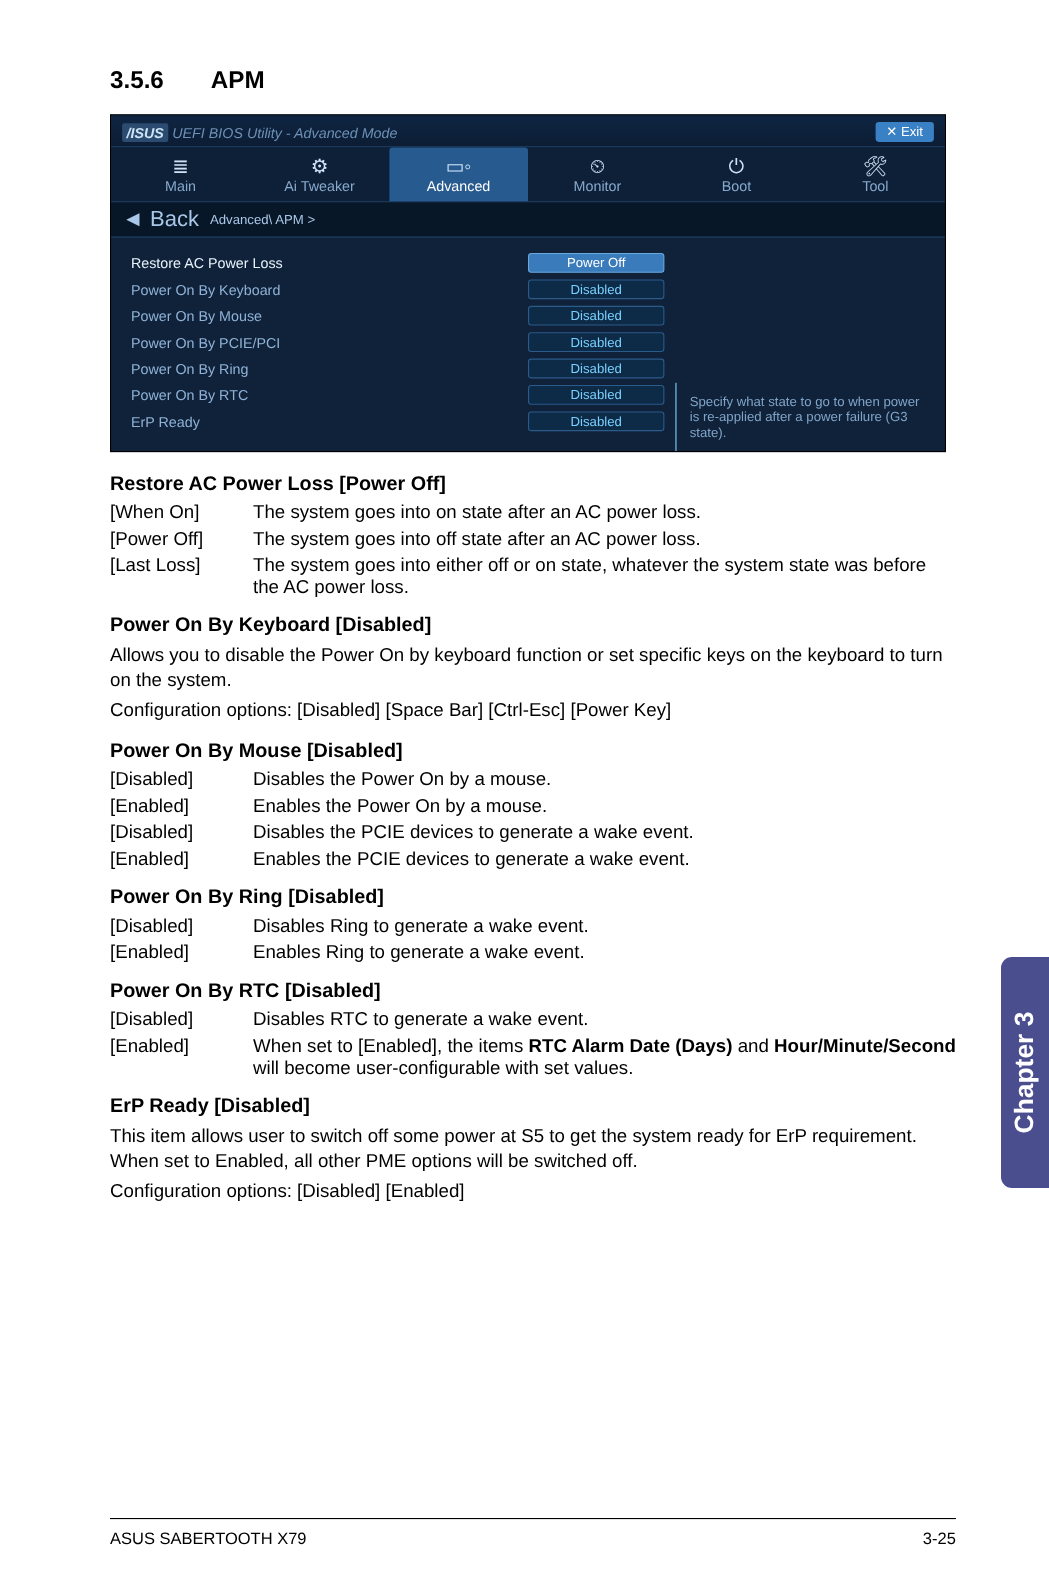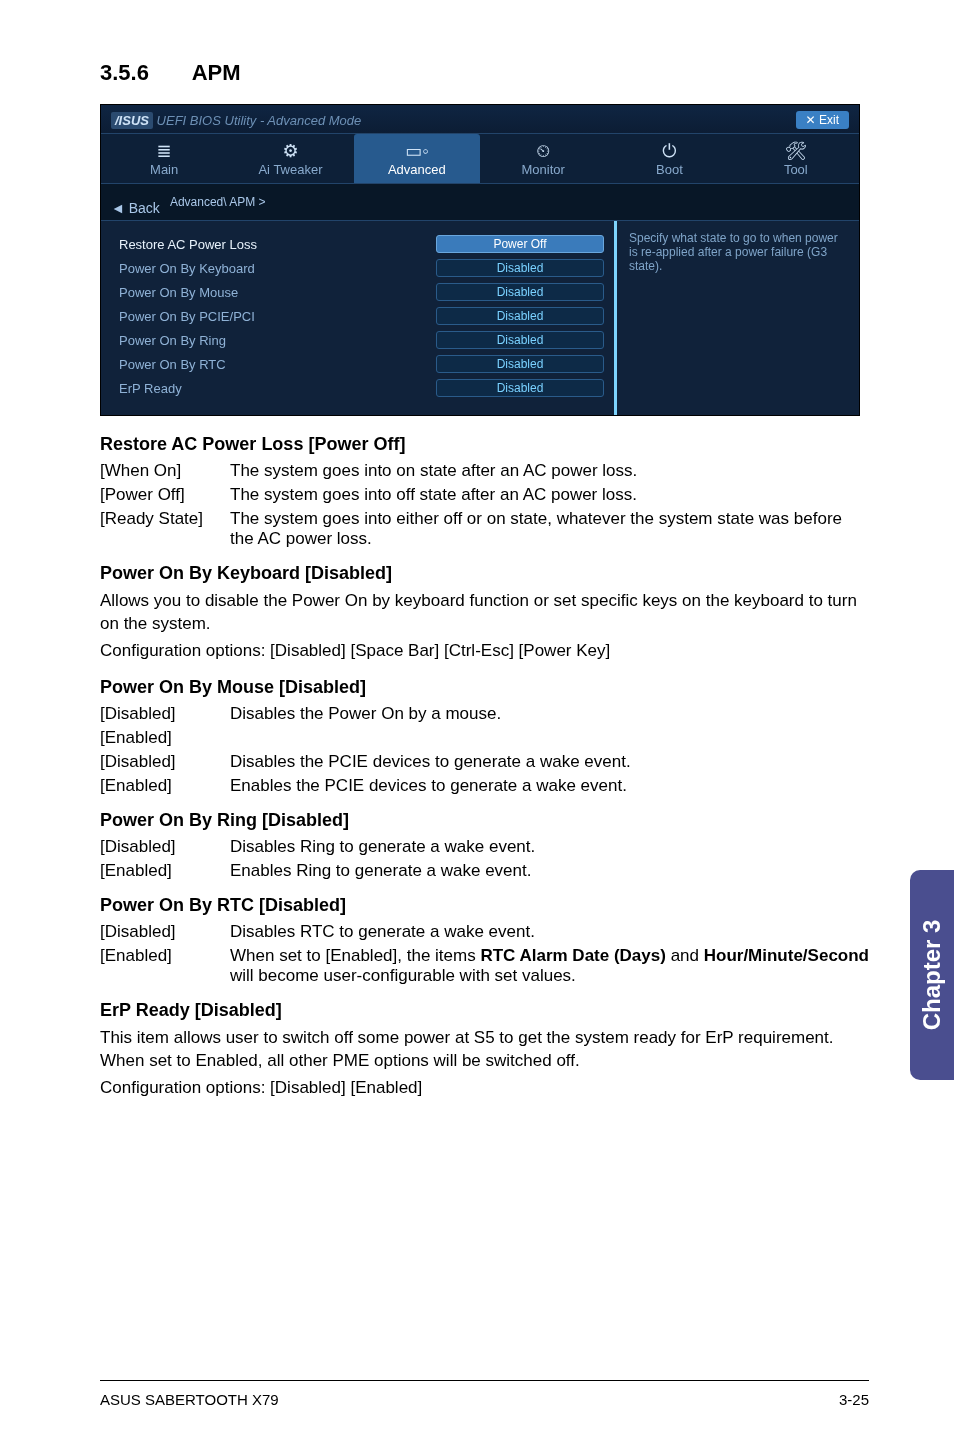--- a/index.html
+++ b/index.html
@@ -59,35 +59,35 @@
     flex: 1; text-align: center; padding: 8px 0 6px 0;
     color: #88a9cc; font-size: 13px;
   }
   .bios-tab.active { background: #275a8e; color:#fff; border-radius: 3px 3px 0 0;}
   .bios-tab .tab-icon { display:block; font-size:18px; line-height:18px; margin-bottom:2px; color:#cfe3f7;}
   .bios-sub {
     display:flex; align-items:center; gap:10px;
     background:#081727; color:#a9c7e8; padding:4px 10px; font-size:12px;
     border-bottom: 1px solid #22446a;
   }
-  .bios-back { font-size:14px;margin-top:12px; }
-  .bios-rows { display:flex; }
+  .bios-back { font-size:20px; }
+  .bios-rows { display:flex;align-items:flex-end; }
   .bios-left { flex: 1; padding: 8px 10px 12px 18px; }
   .bios-right {
     width: 245px; padding:10px 12px; color:#7fa4c8; font-size:12px;
-    border-left: 3px solid #7dd3fc;
+    border-left: 1px solid #7dd3fc;
   }
   .bios-row {
     display:flex; justify-content:space-between; align-items:center;
     margin: 6px 0;
   }
   .bios-label { color:#8fb2d6; font-size:13px;}
   .bios-row.hi .bios-label { color:#e8f2fb; }
   .bios-val {
-    width: 168px; text-align:center;
+    width: 124px; text-align:center;
     border:1px solid #2a5b8a; background:#0d2a47;
     color:#7ad1ff; font-size:12px; padding:1px 0;
     border-radius:3px;
   }
   .bios-row.hi .bios-val { background:#3a7bbb; color:#fff; border-color:#6aa7dd;}
   h3.sub {
     font-size: 18px; font-weight:bold; margin-top: 14px; margin-bottom: 6px;
   }
   .opt-table { margin-bottom: 4px; }
   .opt-row { display:flex; margin: 2px 0 4px 0;}
@@ -203,37 +203,38 @@
   <div class="opt-table">
     <div class="opt-row">
       <div class="opt-key">[When On]</div>
       <div class="opt-val">The system goes into on state after an AC power loss.</div>
     </div>
     <div class="opt-row">
       <div class="opt-key">[Power Off]</div>
       <div class="opt-val">The system goes into off state after an AC power loss.</div>
     </div>
     <div class="opt-row">
-      <div class="opt-key">[Ready State]</div>
+      <div class="opt-key">[Last Loss]</div>
       <div class="opt-val">The system goes into either off or on state, whatever the system state was before the AC power loss.</div>
     </div>
   </div>
 
   <h3 class="sub">Power On By Keyboard [Disabled]</h3>
   <p class="desc">Allows you to disable the Power On by keyboard function or set specific keys on the keyboard to turn on the system.</p>
   <p class="desc">Configuration options: [Disabled] [Space Bar] [Ctrl-Esc] [Power Key]</p>
 
   <h3 class="sub">Power On By Mouse [Disabled]</h3>
   <div class="opt-table">
     <div class="opt-row">
       <div class="opt-key">[Disabled]</div>
       <div class="opt-val">Disables the Power On by a mouse.</div>
     </div>
     <div class="opt-row">
       <div class="opt-key">[Enabled]</div>
+      <div class="opt-val">Enables the Power On by a mouse.</div>
     </div>
   </div>
 
   <div class="opt-table">
     <div class="opt-row">
       <div class="opt-key">[Disabled]</div>
       <div class="opt-val">Disables the PCIE devices to generate a wake event.</div>
     </div>
     <div class="opt-row">
       <div class="opt-key">[Enabled]</div>

